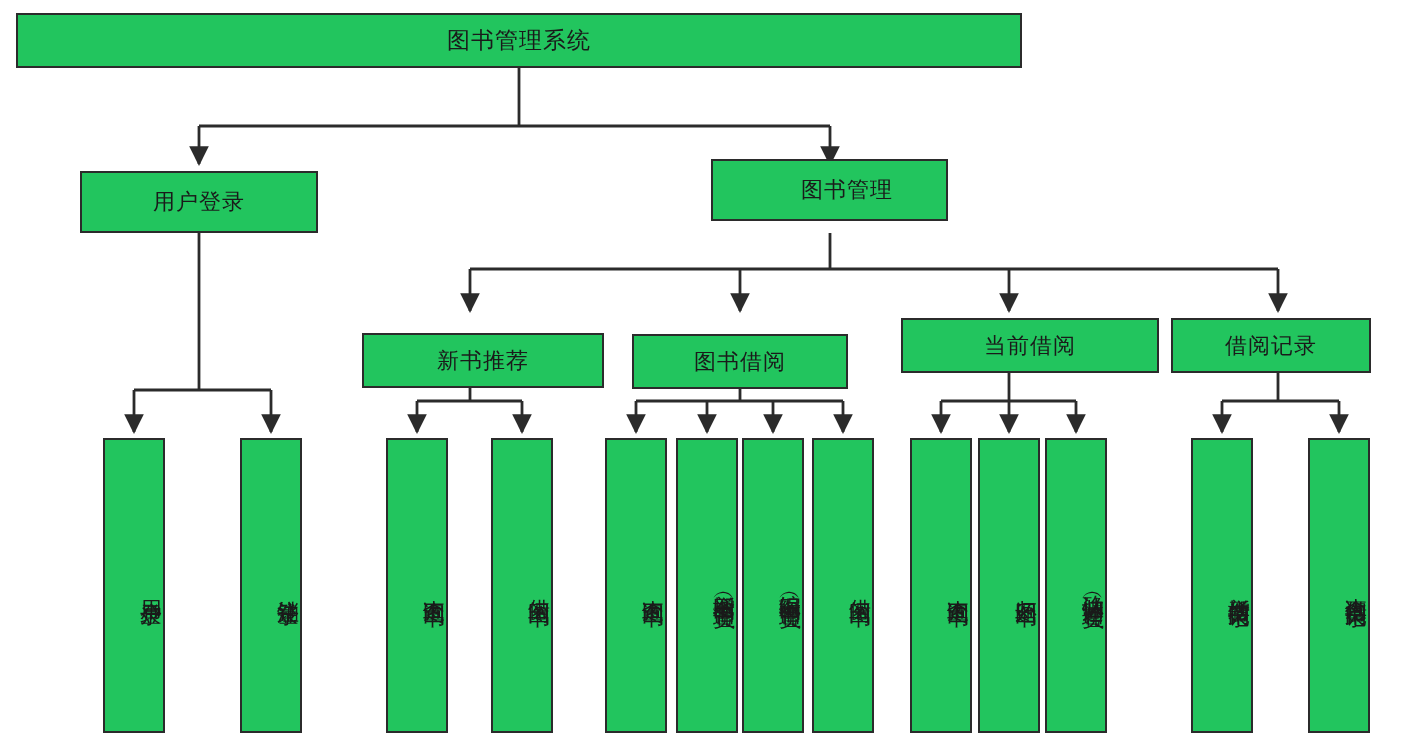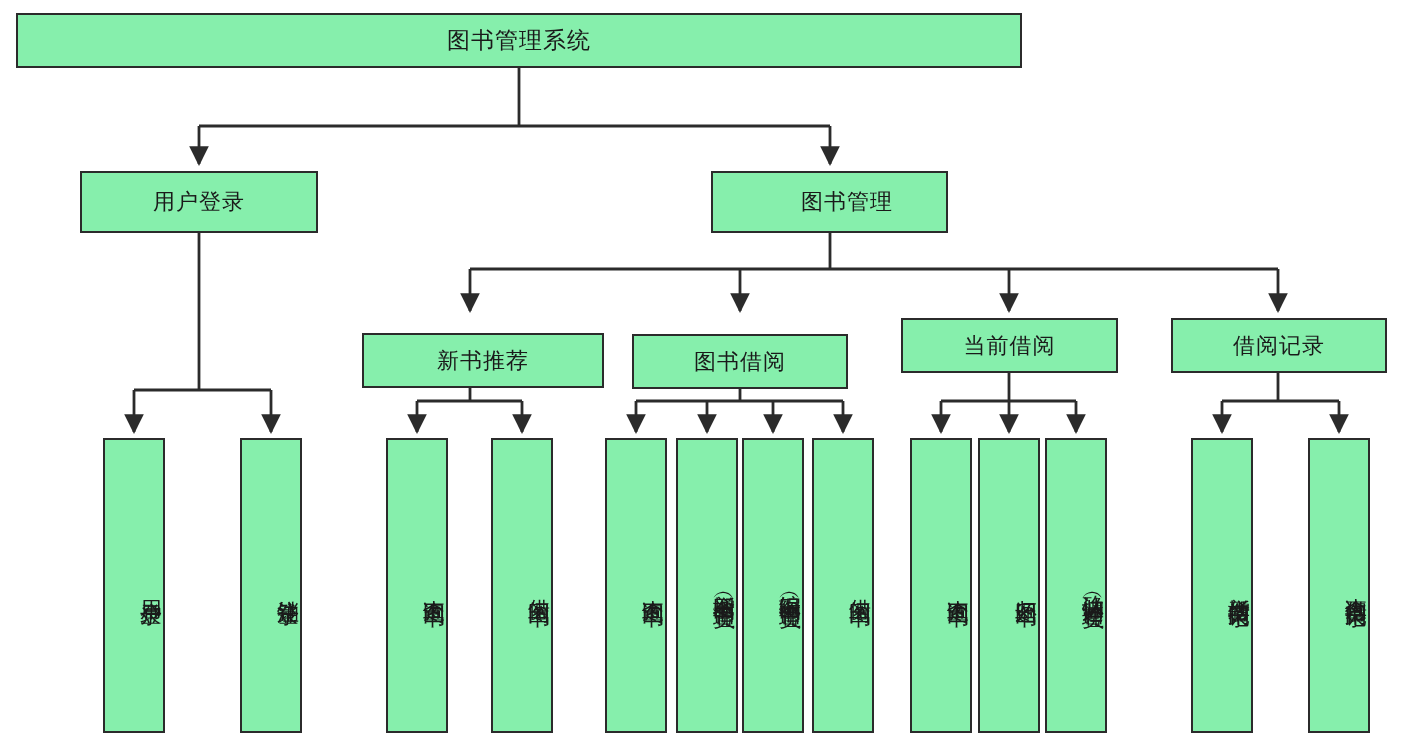--- a/index.html
+++ b/index.html
@@ -22,21 +22,21 @@
     left: 0;
     top: 0;
     width: 1405px;
     height: 747px;
     pointer-events: none;
   }
   .node {
     position: absolute;
     box-sizing: border-box;
     border: 2.5px solid #2b2b2b;
-    background: #86efac;
+    background: #22c55e;
     color: #1a1a1a;
     display: flex;
     align-items: center;
     justify-content: center;
     text-align: center;
   }
   .node.horiz {
     font-size: 22px;
     letter-spacing: 1px;
   }
@@ -119,29 +119,29 @@
       <path d="M 1222 401 L 1339 401"></path>
       <path d="M 1222 401 L 1222 432" marker-end="url(#arrow)"></path>
       <path d="M 1339 401 L 1339 432" marker-end="url(#arrow)"></path>
     </g>
   </svg>
 
   <div class="node horiz" id="root-node" style="left:16px; top:13px; width:1006px; height:55px;">图书管理系统</div>
 
   <div class="node horiz" style="left:80px; top:171px; width:238px; height:62px;">用户登录</div>
 
-  <div class="node horiz" style="left:711px; top:171px; width:237px; height:62px;padding-left:35px;">图书管理</div>
+  <div class="node horiz" style="left:711px; top:159px; width:237px; height:62px;padding-left:35px;">图书管理</div>
 
   <div class="node horiz" style="left:362px; top:333px; width:242px; height:55px;">新书推荐</div>
 
   <div class="node horiz" style="left:632px; top:318px; width:216px; height:55px;margin-top:16px;">图书借阅</div>
 
-  <div class="node horiz" style="left:901px; top:318px; width:217px; height:55px;">当前借阅</div>
+  <div class="node horiz" style="left:901px; top:318px; width:258px; height:55px;">当前借阅</div>
 
-  <div class="node horiz" style="left:1171px; top:318px; width:216px; height:55px;">借阅记录</div>
+  <div class="node horiz" style="left:1171px; top:318px; width:200px; height:55px;">借阅记录</div>
 
   <div class="node vert" style="left:103px; top:438px; width:62px; height:295px;">
     <span class="vtext">用户登录</span>
   </div>
 
   <div class="node vert" style="left:240px; top:438px; width:62px; height:295px;">
     <span class="vtext">注销登录</span>
   </div>
 
   <div class="node vert" style="left:386px; top:438px; width:62px; height:295px;">

